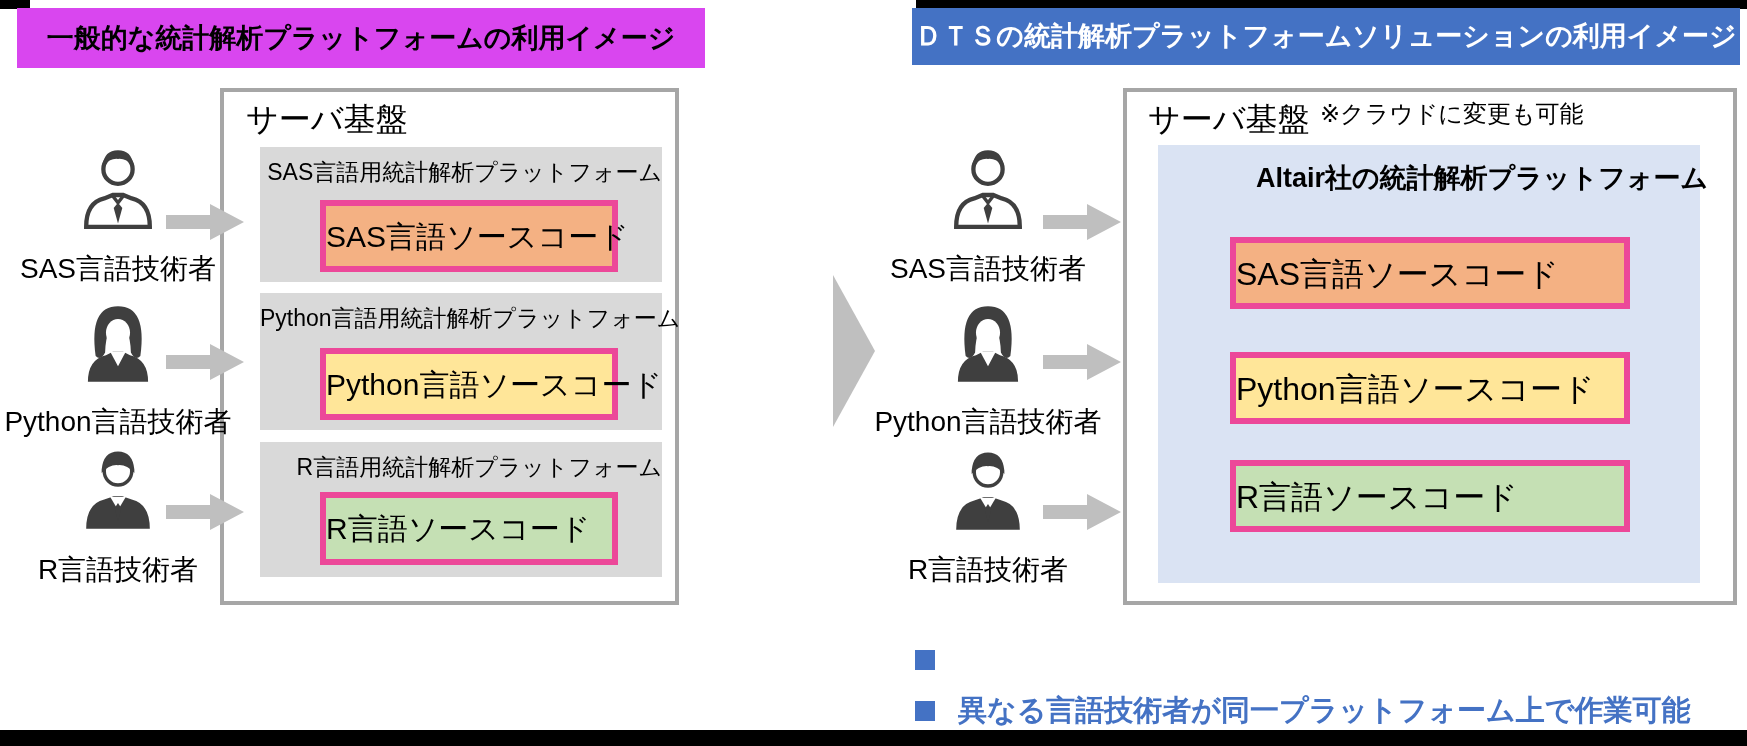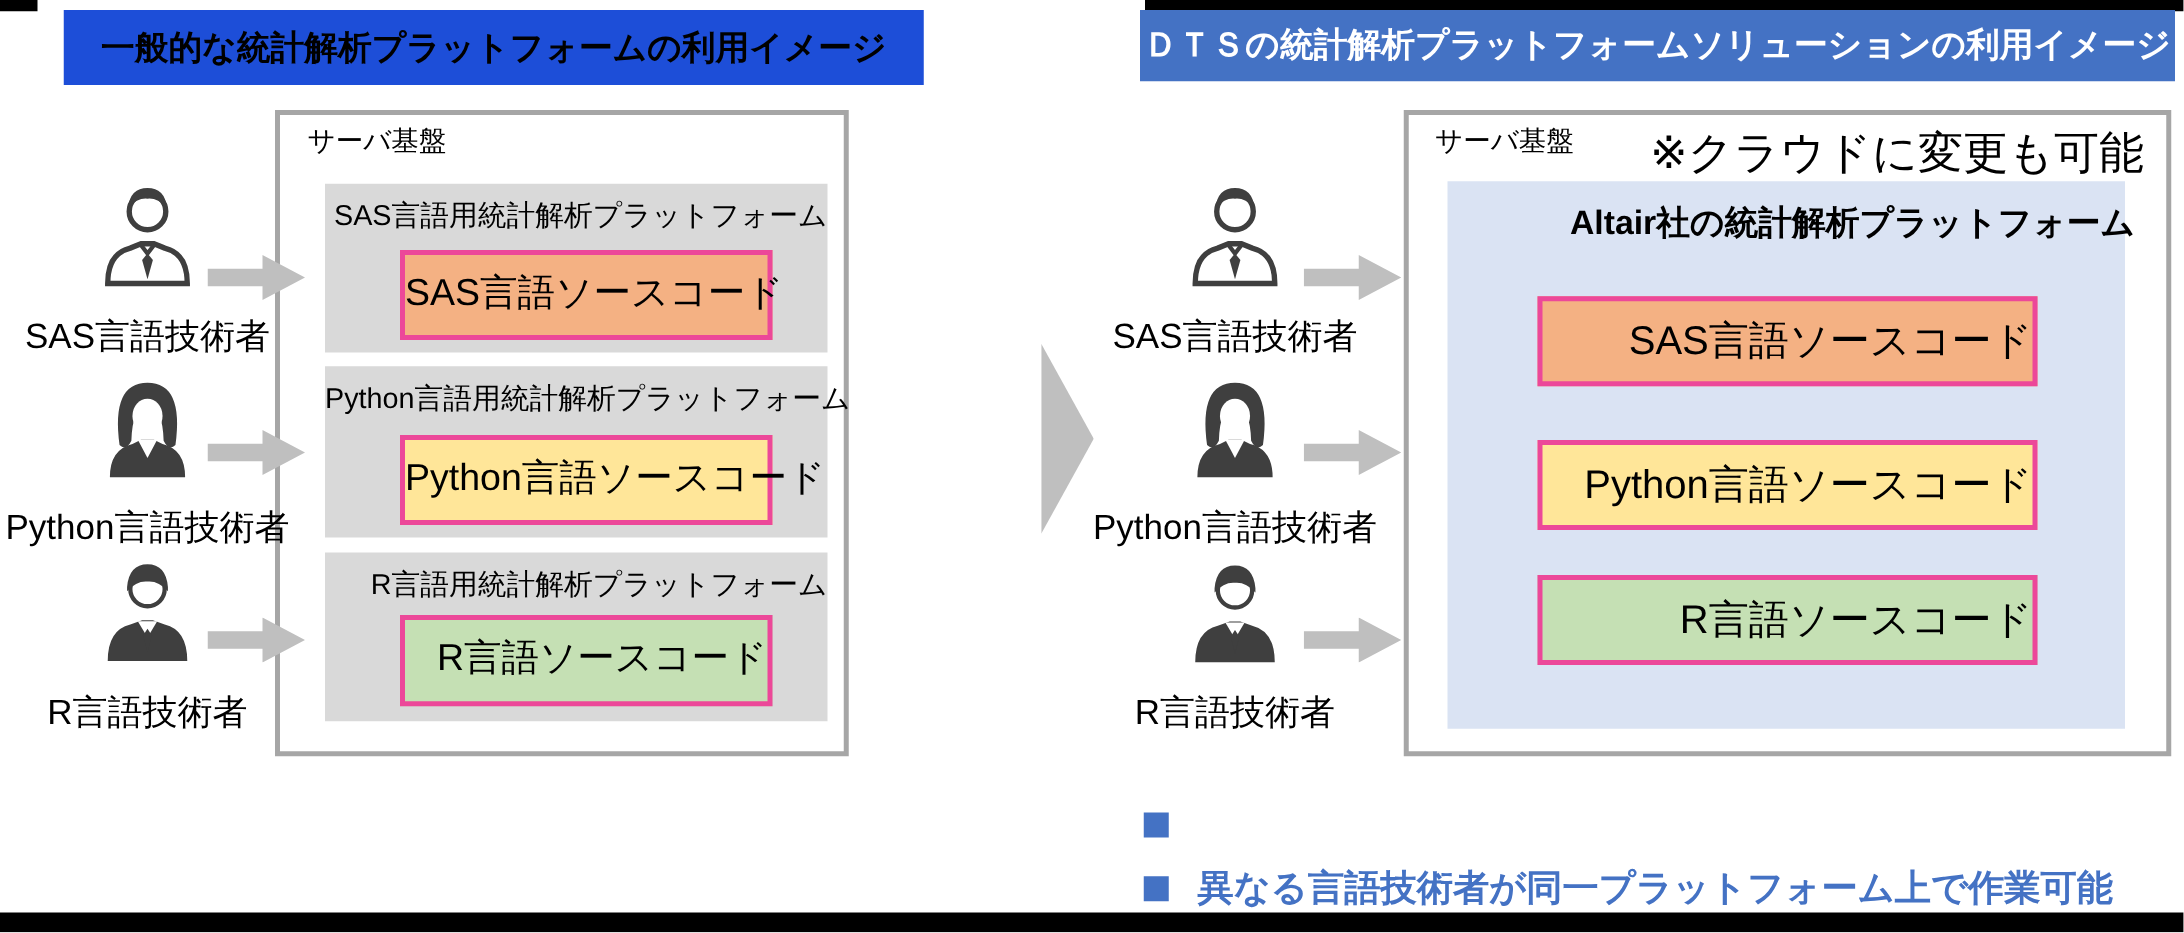--- a/index.html
+++ b/index.html
@@ -5,55 +5,55 @@
   html,body{margin:0;padding:0;background:#fff;}
   #stage{
     position:relative;width:1747px;height:746px;background:#ffffff;overflow:hidden;
     font-family:"Liberation Sans","DejaVu Sans",sans-serif;color:#1a1a1a;
   }
   .abs{position:absolute;}
   
   .frame{background:#000;}
   
   .hdr-left{
-    left:17px;top:8px;width:688px;height:60px;background:#1d4ed8;
-    font-size:27px;font-weight:bold;color:#000;text-align:center;line-height:60px;margin-left:34px;
+    left:17px;top:8px;width:688px;height:60px;background:#d946ef;
+    font-size:27px;font-weight:bold;color:#000;text-align:center;line-height:60px;
   }
   .hdr-right{
     left:912px;top:8px;width:828px;height:57px;background:#4472C4;
     font-size:27px;font-weight:bold;color:#fff;text-align:center;line-height:57px;
   }
   
   .server-box{background:#fff;border:4px solid #A6A6A6;box-sizing:border-box;}
-  .server-label{font-size:22px;color:#000;white-space:nowrap;}
+  .server-label{font-size:32px;color:#000;white-space:nowrap;}
   
   .plat{background:#D9D9D9;box-sizing:border-box;text-align:center;}
   .plat-title{font-size:23px;color:#000;padding-top:10px;white-space:nowrap;text-align:right;}
   
   .code{
-    box-sizing:border-box;border:4px solid #ec4899;text-align:right;
+    box-sizing:border-box;border:6px solid #ec4899;text-align:left;
     font-size:30px;color:#000;line-height:62px;white-space:nowrap;
   }
   .code-r{font-size:32px;}
   .c-orange{background:#F4B183;}
   .c-yellow{background:#FFE699;}
   .c-green{background:#C5E0B4;}
   
   .blue-panel{background:#DAE3F3;}
   .altair-title{
     left:1158px;top:160px;width:648px;text-align:center;
     font-size:27px;font-weight:bold;color:#000;white-space:nowrap;
   }
   
   .user-label{font-size:28px;color:#000;text-align:center;white-space:nowrap;}
   .person{width:86px;height:98px;display:block;}
   
   .benefit-sq{width:20px;height:20px;background:#4472C4;}
   .benefit-tx{font-size:29px;font-weight:bold;color:#4472C4;white-space:nowrap;}
-  .note{font-size:36px;color:#000;white-space:nowrap;}
+  .note{font-size:24px;color:#000;white-space:nowrap;}
 </style>
 </head>
 <body>
 
 <div id="stage">
 
   <div class="abs frame" style="left:0;top:0;width:30px;height:9px;"></div>
   <div class="abs frame" style="left:916px;top:0;width:831px;height:9px;"></div>
   <div class="abs frame" style="left:0;top:730px;width:1747px;height:16px;"></div>
 

